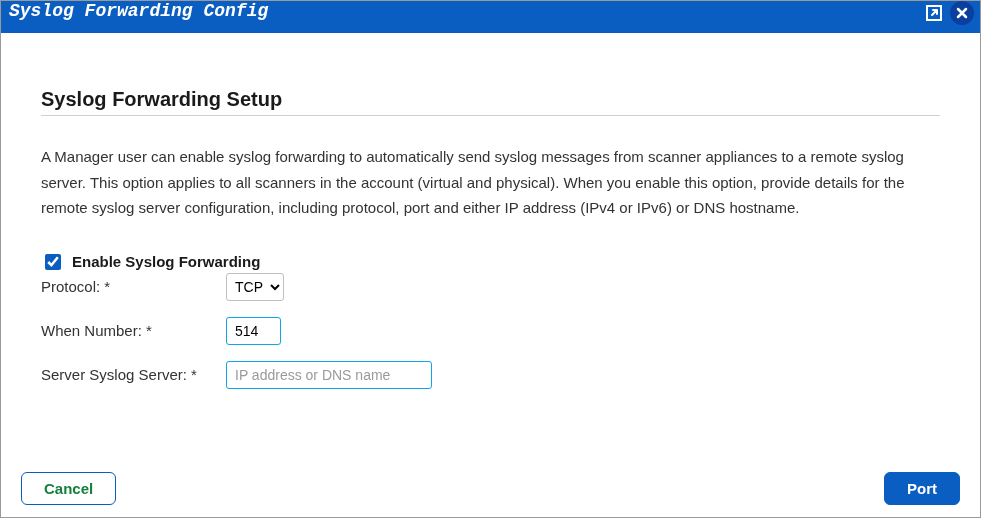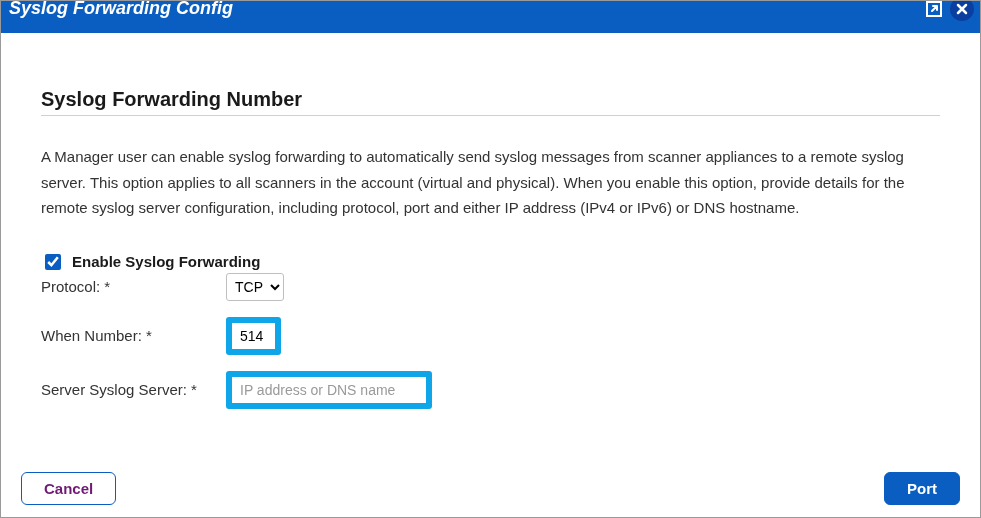--- a/index.html
+++ b/index.html
@@ -10,22 +10,23 @@
     width: 981px;
     height: 518px;
     border: 1px solid #9a9a9a;
     position: relative;
   }
   .header {
     background: #0a5ec2;
     color: #fff;
     height: 32px;
     display: flex;
-    align-items: center;
+    align-items: flex-start;
     padding: 0 6px 17px 8px;
+    font-family: Liberation Mono, monospace;
   }
   .header-title {
     font-size: 18px;
     font-weight: bold;
     font-style: italic;
     flex: 1;
   }
   .header-icons {
     display: flex;
     align-items: center;
@@ -91,21 +92,21 @@
   .field-row select {
     font-size: 14px;
     padding: 4px 4px;
     border: 1px solid #bfbfbf;
     border-radius: 3px;
     background: #fff;
   }
   .field-row input[type="text"] {
     font-size: 14px;
     padding: 5px 8px;
-    border: 6px solid #0ea5e9;
+    border: 1px solid #0ea5e9;
     border-radius: 3px;
   }
   .port-input { width: 55px; }
   .server-input { width: 206px; }
   .footer {
     position: absolute;
     left: 0;
     right: 0;
     bottom: 12px;
     display: flex;
@@ -114,21 +115,21 @@
   }
   .btn {
     font-size: 15px;
     font-weight: bold;
     padding: 7px 22px;
     border-radius: 6px;
     cursor: pointer;
   }
   .btn-cancel {
     background: #fff;
-    color: #701a75;
+    color: #15803d;
     border: 1.5px solid #0a5ec2;
   }
   .btn-save {
     background: #0a5ec2;
     color: #fff;
     border: 1.5px solid #0a5ec2;
   }
   ::placeholder { color: #9a9a9a; }
 </style>
 </head>
@@ -145,21 +146,21 @@
     </span>
     <span class="close-icon">
       <svg width="14" height="14" viewBox="0 0 14 14">
         <path d="M3 3 L11 11 M11 3 L3 11" stroke="#fff" stroke-width="2.5" stroke-linecap="round"></path>
       </svg>
     </span>
   </div>
 </div>
 
 <div class="content">
-  <h2 class="section-title">Syslog Forwarding Number</h2>
+  <h2 class="section-title">Syslog Forwarding Setup</h2>
   <hr class="hr">
   <p class="desc">A Manager user can enable syslog forwarding to automatically send syslog messages from scanner appliances to a remote syslog server. This option applies to all scanners in the account (virtual and physical). When you enable this option, provide details for the remote syslog server configuration, including protocol, port and either IP address (IPv4 or IPv6) or DNS hostname.</p>
 
   <div class="enable-row">
     <input type="checkbox" checked="" style="">
     <span class="enable-label">Enable Syslog Forwarding</span>
   </div>
 
   <div class="field-row">
     <span class="field-label">Protocol: *</span>

